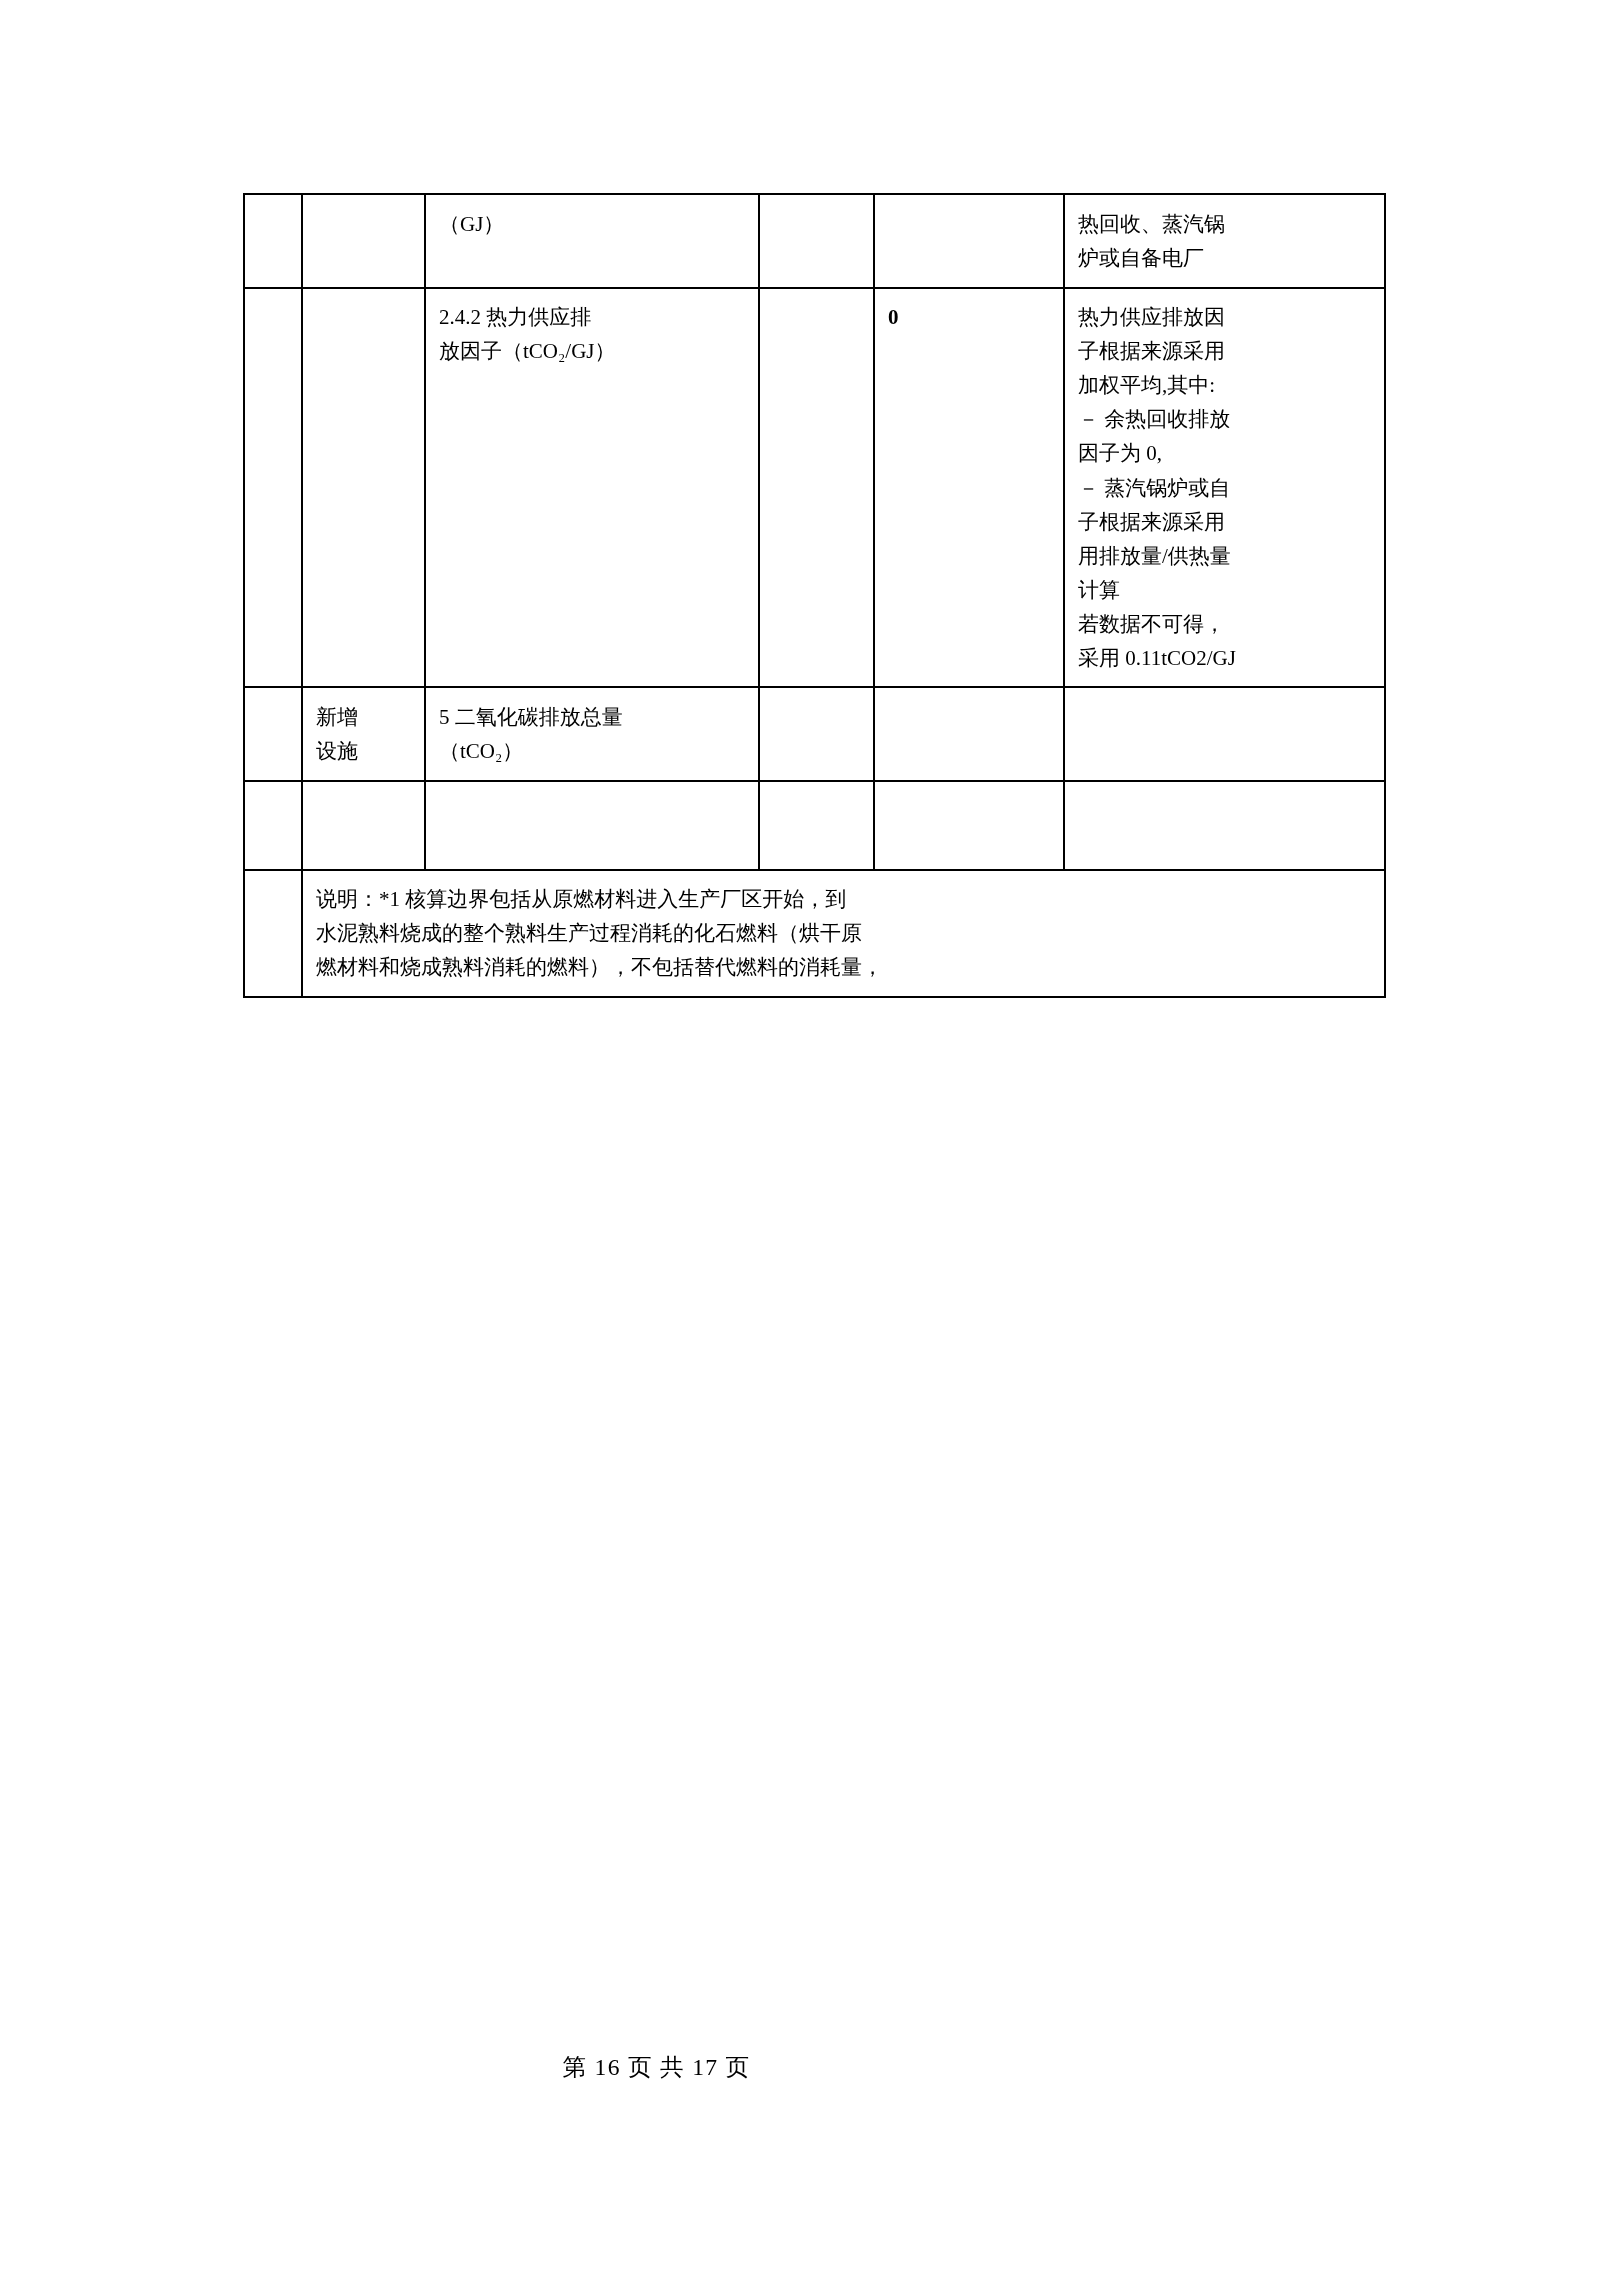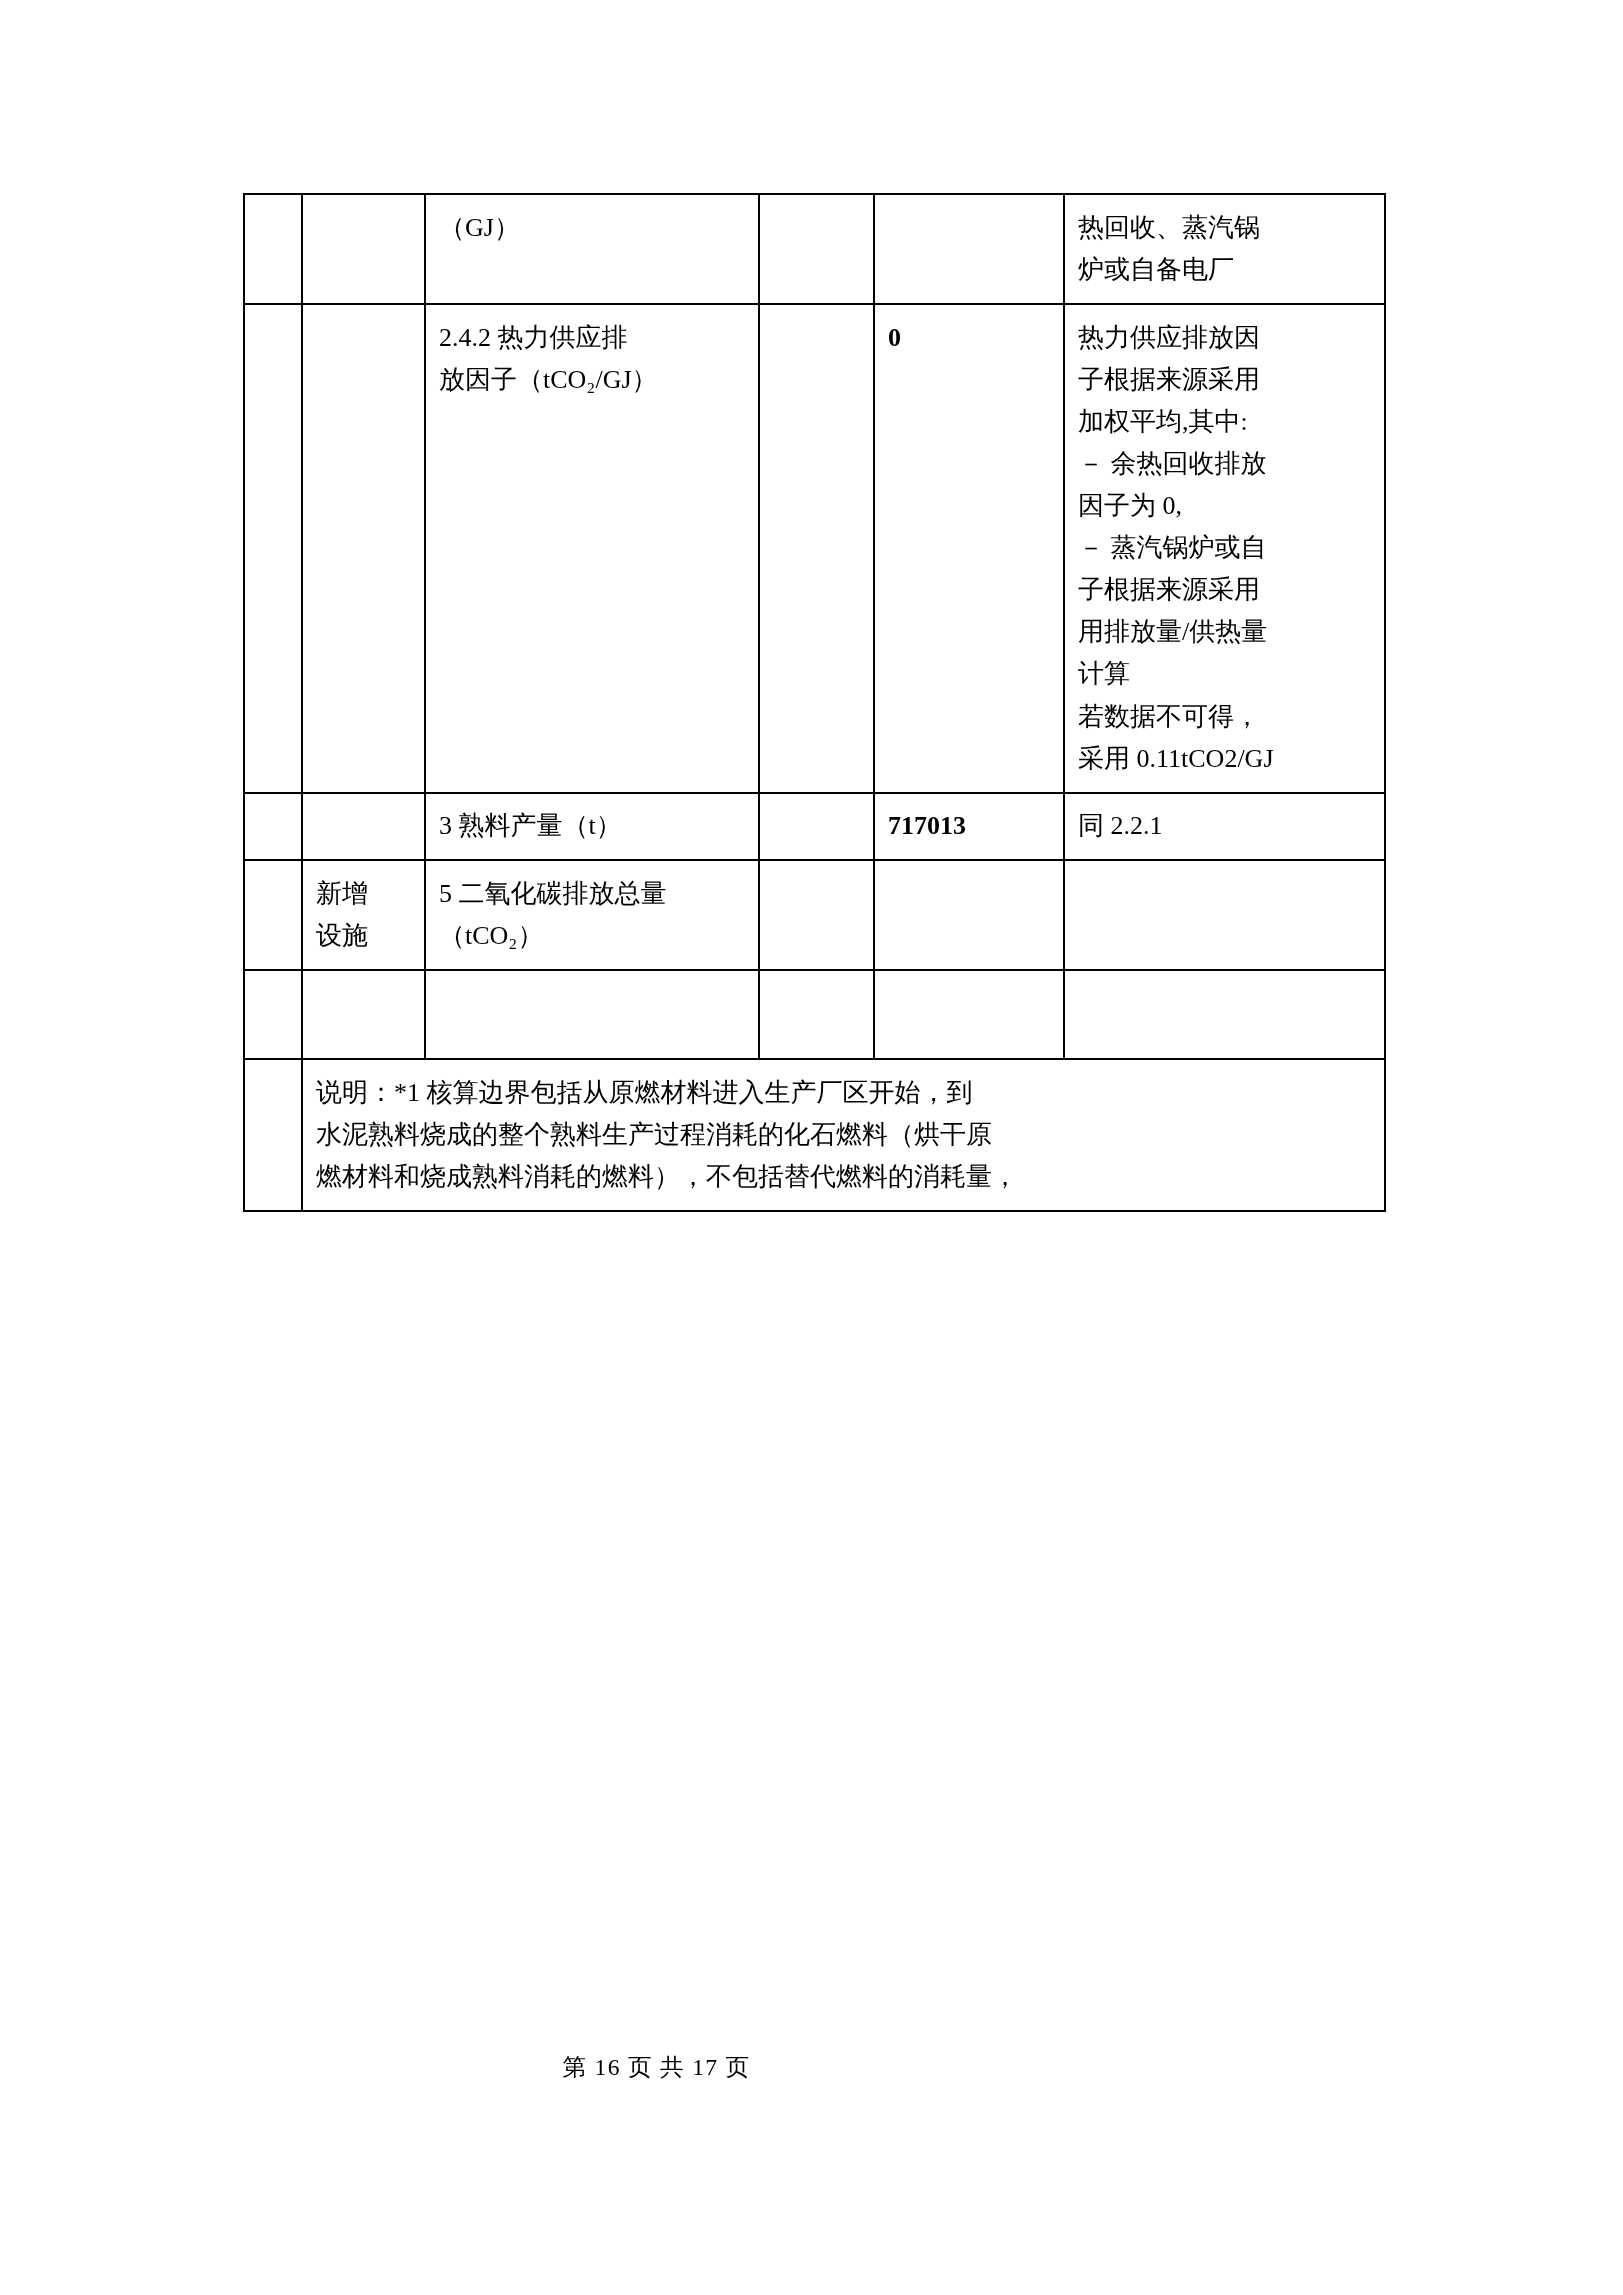--- a/index.html
+++ b/index.html
@@ -26,21 +26,21 @@
     left: 243px;
     top: 193px;
     width: 1140px;
     border-collapse: collapse;
     table-layout: fixed;
   }
   .doc-table td {
     border: 2px solid #000;
     vertical-align: top;
     padding: 11.8px 9.2px 11.8px 13px;
-    font-size: 26px;
+    font-size: 21px;
     line-height: 1.62;
     font-family: "Liberation Serif", serif;
   }
   .col-a { width: 58px; }
   .col-b { width: 123px; }
   .col-c { width: 334px; }
   .col-d { width: 115px; }
   .col-e { width: 190px; }
   .col-f { width: 321px; }
   .bold { font-weight: bold; }
@@ -112,32 +112,20 @@
           <span class="blockline">因子为 0,</span>
           <span class="blockline">－ 蒸汽锅炉或自</span>
           <span class="blockline">子根据来源采用</span>
           <span class="blockline">用排放量/供热量</span>
           <span class="blockline">计算</span>
           <span class="blockline">若数据不可得，</span>
           <span class="blockline">采用 0.11tCO2/GJ</span>
         </td>
       </tr>
 
-      <tr>
-        <td></td>
-        <td></td>
-        <td>
-          <span class="blockline">3  熟料产量（t）</span>
-        </td>
-        <td></td>
-        <td class="bold">717013</td>
-        <td>
-          <span class="blockline">同 2.2.1</span>
-        </td>
-      </tr>
 
 
       <tr>
         <td></td>
         <td>
           <span class="blockline">新增</span>
           <span class="blockline">设施</span>
         </td>
         <td>
           <span class="blockline">5  二氧化碳排放总量</span>

